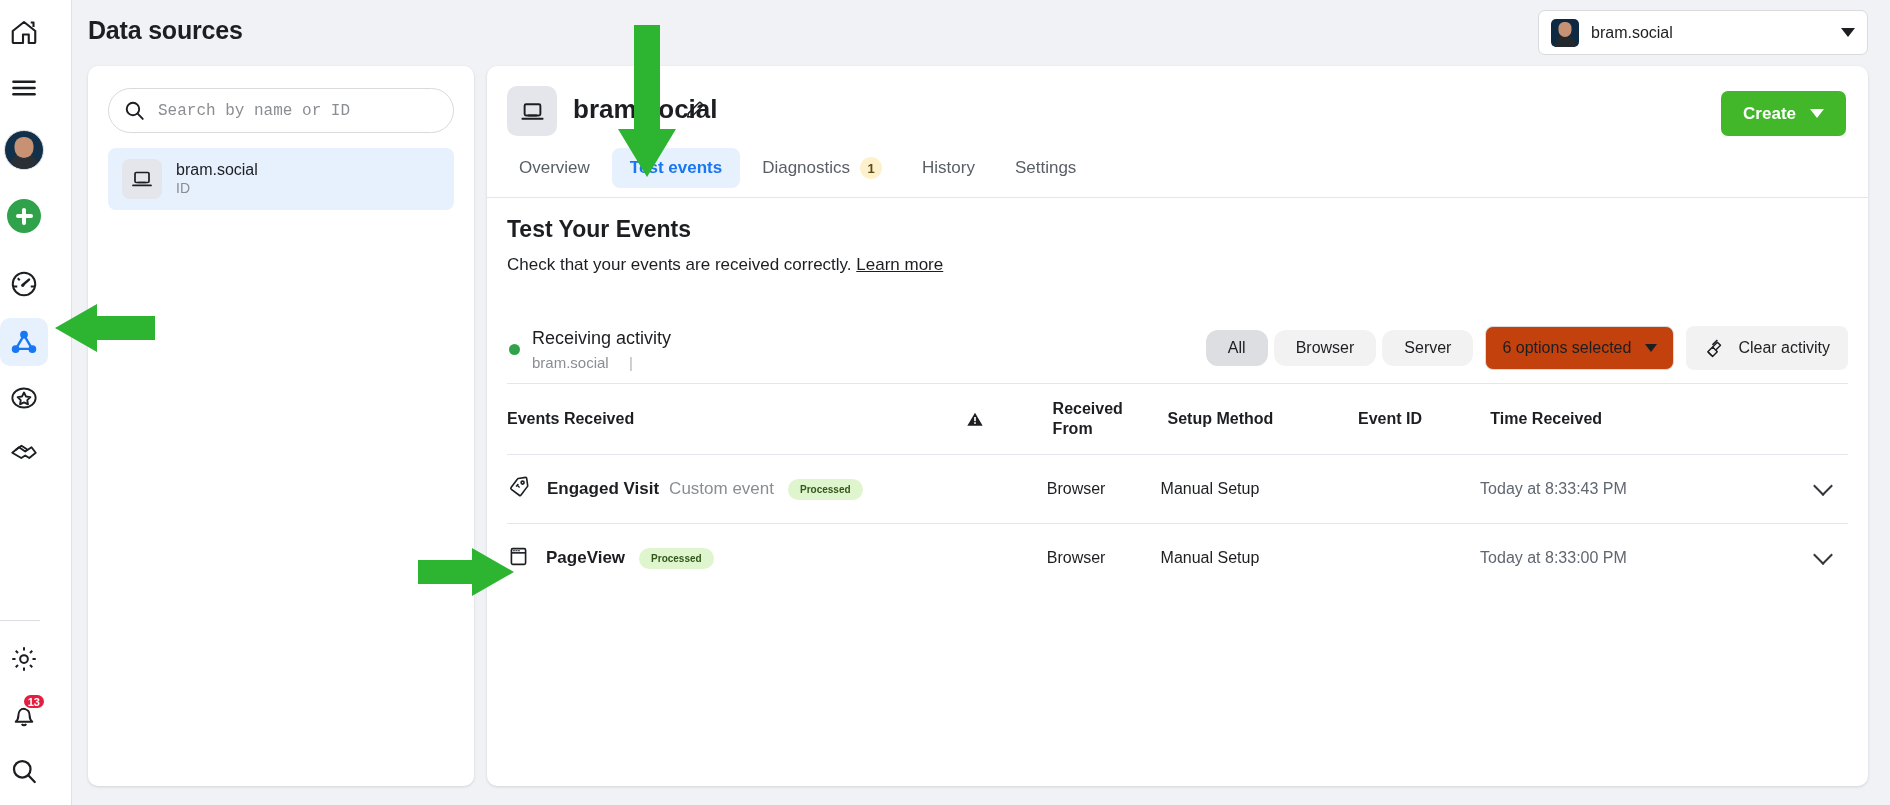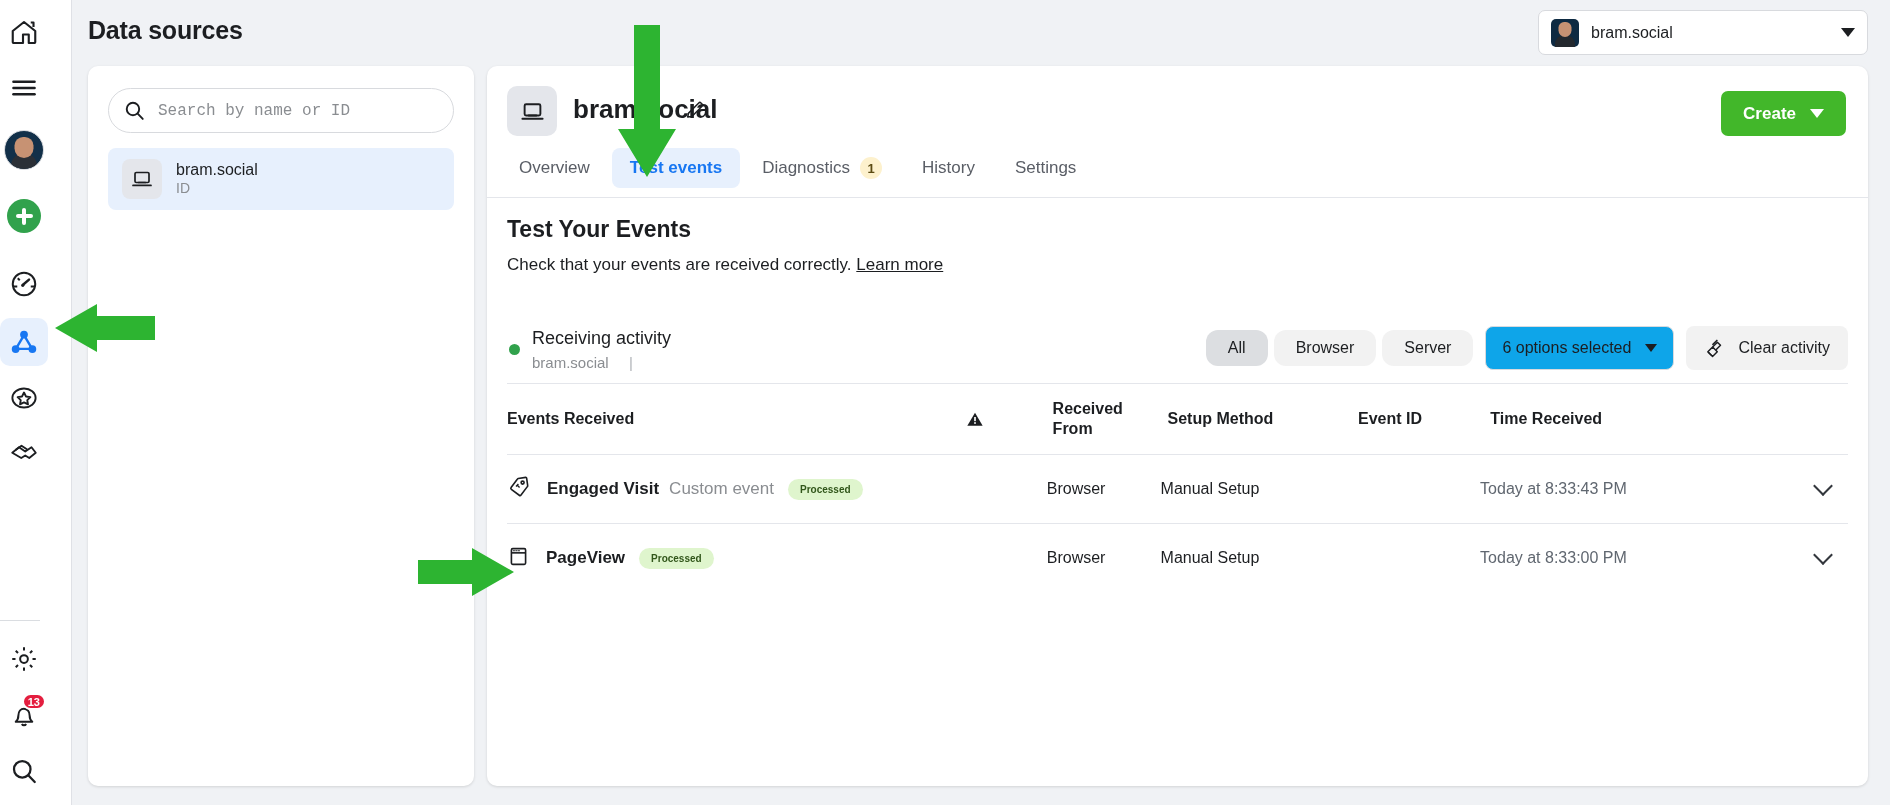--- a/index.html
+++ b/index.html
@@ -202,21 +202,21 @@
   .recv-sub .pipe { margin-left: 16px; color: #b0b3b8; }
 
   .filters { position: absolute; right: 20px; top: 6px; display: flex; align-items: center; gap: 6px; }
   .seg {
     height: 36px; padding: 0 22px; border-radius: 12px;
     display: flex; align-items: center; justify-content: center;
     font-size: 16px; color: #1c1e21; background: #f2f2f2; cursor: pointer;
   }
   .seg.active { background: #dcdee1; }
   .sel-box {
-    height: 44px; padding: 0 16px; border-radius: 8px; background: #0ea5e9;
+    height: 44px; padding: 0 16px; border-radius: 8px; background: #c2410c;
     border: 1px solid #d8dade; display: flex; align-items: center; gap: 14px;
     font-size: 16px; color: #1c1e21; cursor: pointer; margin-left: 6px;
   }
   .sel-caret {
     width: 0; height: 0; border-left: 6px solid transparent;
     border-right: 6px solid transparent; border-top: 8px solid #1c1e21;
   }
   .clear-btn {
     height: 44px; padding: 0 18px; border-radius: 8px; background: #f2f2f2;
     display: flex; align-items: center; gap: 12px;

